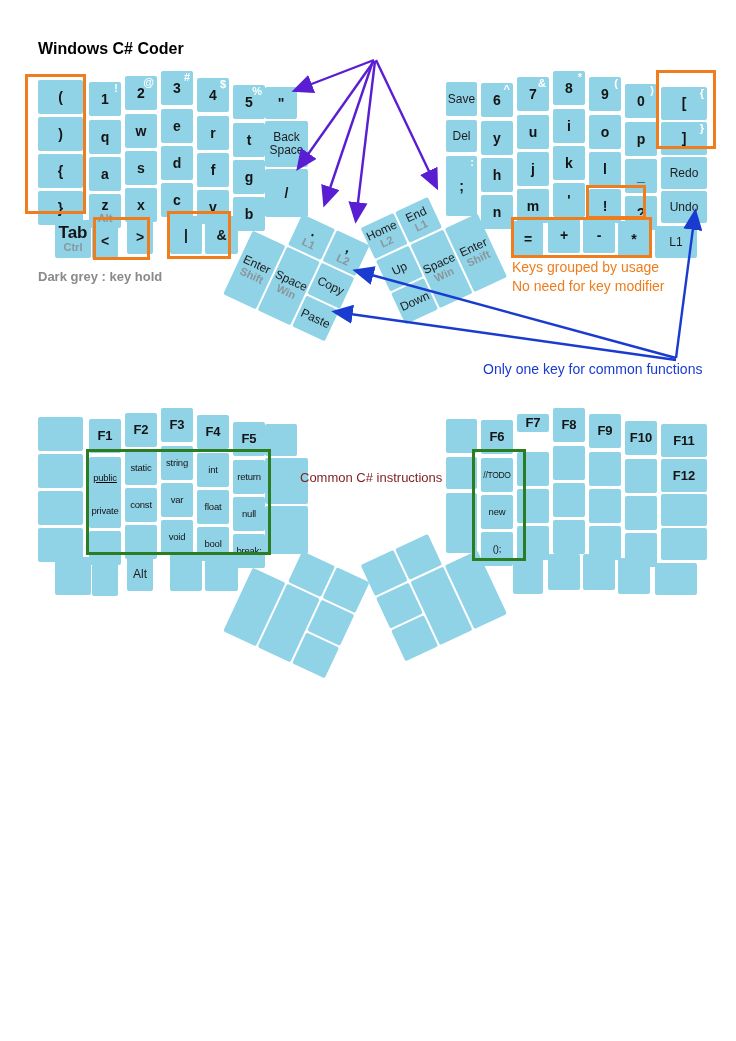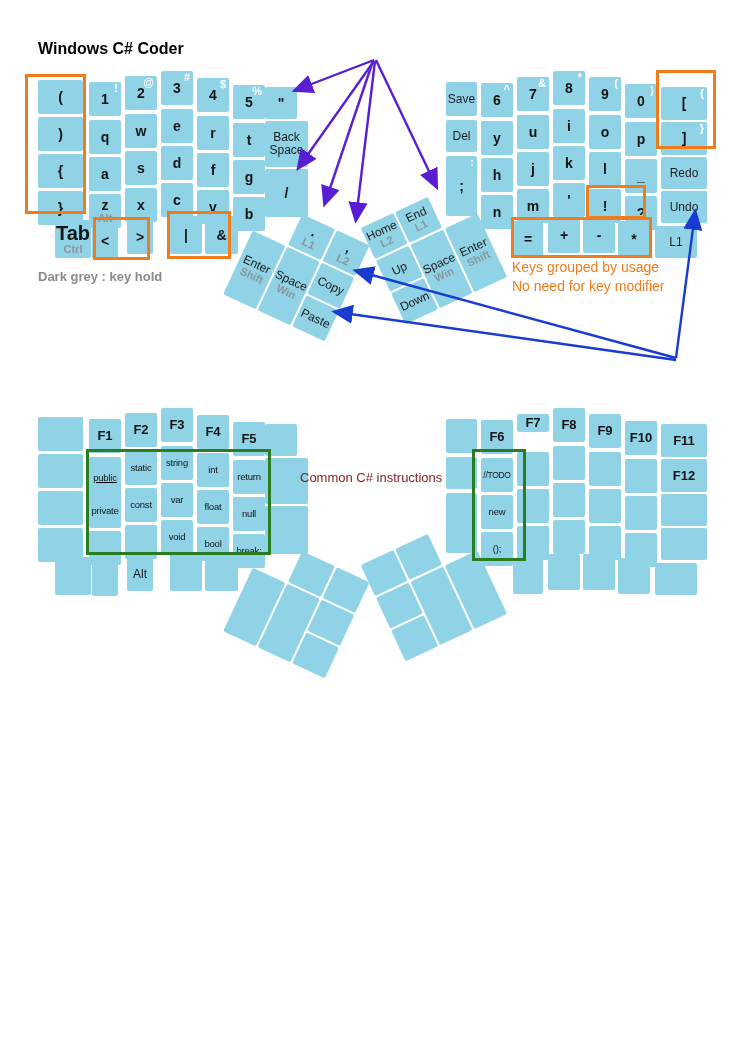--- a/index.html
+++ b/index.html
@@ -4,21 +4,21 @@
 <style>
   html,body{margin:0;padding:0;background:#fff;}
   #page{position:relative;width:736px;height:1041px;background:#fff;overflow:hidden;
         font-family:"Liberation Sans",sans-serif;}
   .key{position:absolute;background:#90d3e6;border-radius:2px;z-index:1;
        display:flex;flex-direction:column;align-items:center;justify-content:center;
        text-align:center;line-height:1.05;}
   .klabel{color:#141414;white-space:pre-wrap;}
   .k-big .klabel{font-weight:700;font-size:14px;}
   .k-med .klabel{font-weight:400;font-size:12px;color:#1c1c1c;}
-  .k-tab .klabel{font-weight:700;font-size:20px;}
+  .k-tab .klabel{font-weight:700;font-size:17px;}
   .k-fn .klabel{font-weight:700;font-size:13px;}
   .k-word .klabel{font-weight:400;font-size:9.5px;letter-spacing:-0.2px;}
   .k-tiny .klabel{font-weight:400;font-size:8.5px;letter-spacing:-0.3px;}
   .khold{font-weight:700;font-size:11px;color:#8b969c;margin-top:0px;}
   .kshift{position:absolute;top:1px;right:3px;font-weight:700;font-size:11px;color:#fff;}
   .cluster{position:absolute;z-index:1;}
   .cluster .key{border-radius:2px;}
   .hbox{position:absolute;z-index:5;border-style:solid;border-width:3px;background:transparent;}
   .ann{position:absolute;z-index:4;white-space:nowrap;}
   .t-title1{left:38px;top:40px;font-weight:700;font-size:16px;color:#000;}
@@ -32,20 +32,21 @@
   #arrowsvg{position:absolute;left:0;top:0;z-index:6;pointer-events:none;}
 </style>
 </head>
 <body>
 
 <div id="page">
   <div class="ann t-title1">Windows C# Coder</div>
   <div class="ann t-darkgrey">Dark grey : key hold</div>
   <div class="ann t-orange1">Keys grouped by usage</div>
   <div class="ann t-orange2">No need for key modifier</div>
+  <div class="ann t-blue">Only one key for common functions</div>
   <div class="ann t-green">Common C# instructions</div>
   <div id="board">
       <div>
         <div class="key k-big" style="left: 38px; top: 80px; width: 45px; height: 34px;">
           <span class="klabel">(</span>
         </div>
         <div class="key k-big" style="left: 38px; top: 117px; width: 45px; height: 34px;">
           <span class="klabel">)</span>
         </div>
         <div class="key k-big" style="left: 38px; top: 154px; width: 45px; height: 34px;">

